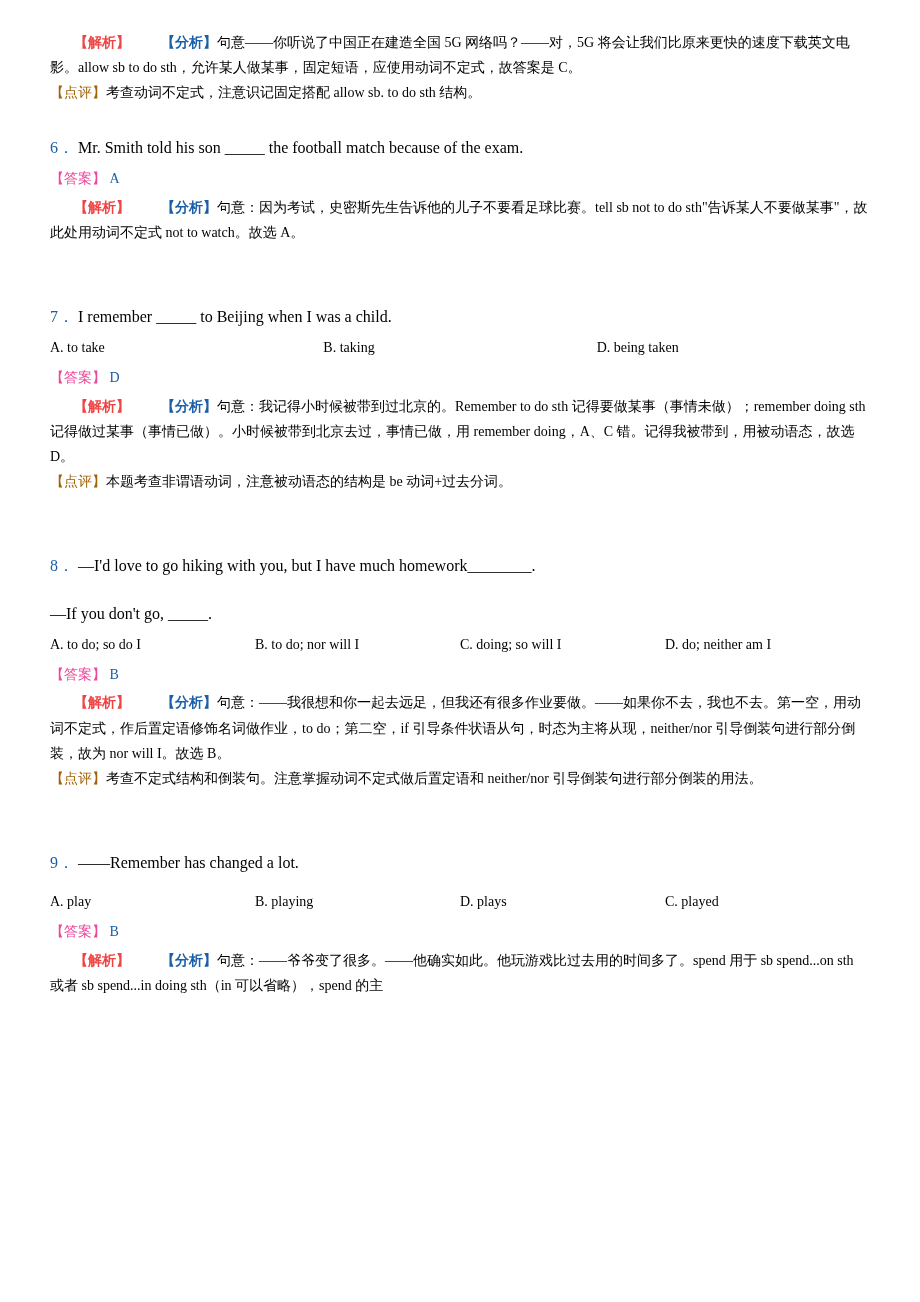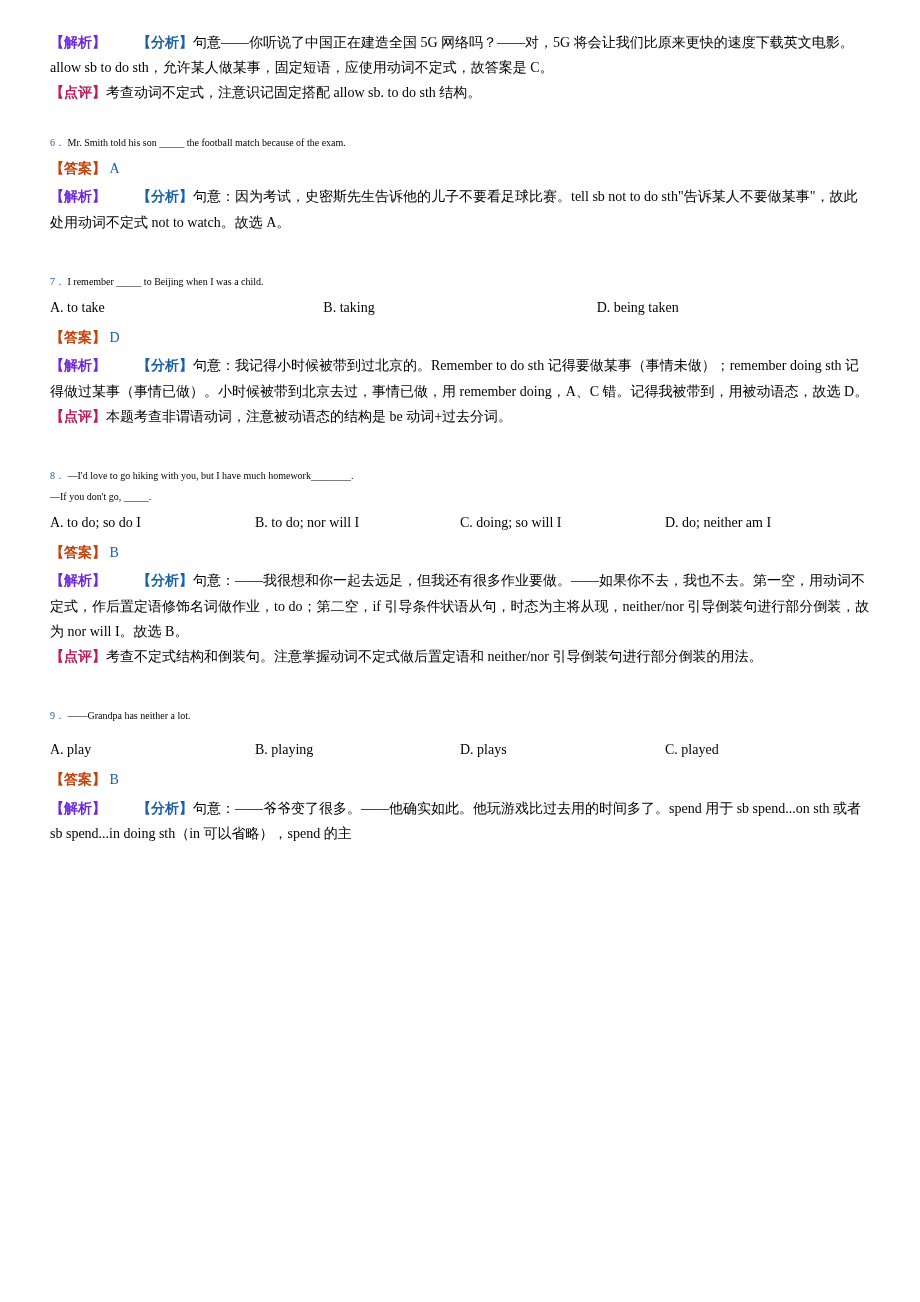--- a/index.html
+++ b/index.html
@@ -13,22 +13,23 @@
       color: #000;
       background: #fff;
       padding: 30px 50px;
       line-height: 1.7;
     }
     .section {
       margin-bottom: 28px;
     }
     .question-line {
       margin-bottom: 6px;
-      font-size: 10px;
+      font-size: 16px;
       color: #000;
+      margin-top: 20px;
     }
     .question-number {
       color: #1a5fa8;
       font-weight: normal;
     }
     .options-line {
       display: flex;
       gap: 0;
       margin-bottom: 6px;
       font-size: 14px;
@@ -36,40 +37,41 @@
     .option {
       flex: 1;
       min-width: 150px;
     }
     .answer-line {
       color: #1a5fa8;
       font-size: 14px;
       margin-bottom: 4px;
     }
     .answer-tag {
-      color: #c2410c;
-      font-weight: bold;
+      color: #ec4899;
+      font-weight: normal;
     }
     .analysis-block {
       font-size: 14px;
       line-height: 1.8;
       color: #000;
     }
     .tag-jiexi {
-      color: #6d28d9;
+      color: #ef4444;
       font-weight: bold;
+      margin-left: 24px;
     }
     .tag-fenxi {
       color: #1a5fa8;
       font-weight: bold;
       margin-left: 31px;
     }
     .tag-dianyp {
-      color: #be185d;
-      font-weight: bold;
+      color: #a16207;
+      font-weight: normal;
     }
     .separator {
       height: 10px;
     }
     .q9-dialog {
       margin-bottom: 4px;
     }
   </style>
 </head>
 <body>
@@ -144,21 +146,21 @@
   </div>
   <div class="analysis-block">
     <span class="tag-dianyp">【点评】</span><span>考查不定式结构和倒装句。注意掌握动词不定式做后置定语和 neither/nor 引导倒装句进行部分倒装的用法。</span>
   </div>
 </div>
 
 <div class="section">
   <div class="separator"></div>
   <div class="question-line q9-dialog">
     <span class="question-number">9．</span>
-    <span>——Grandpa has neither a lot.</span>
+    <span>——Remember has changed a lot.</span>
   </div>
   <div class="separator"></div>
   <div class="options-line">
     <span class="option">A. play</span>
     <span class="option">B. playing</span>
     <span class="option">D. plays</span>
     <span class="option">C. played</span>
   </div>
   <div class="answer-line">
     <span class="answer-tag">【答案】</span>

